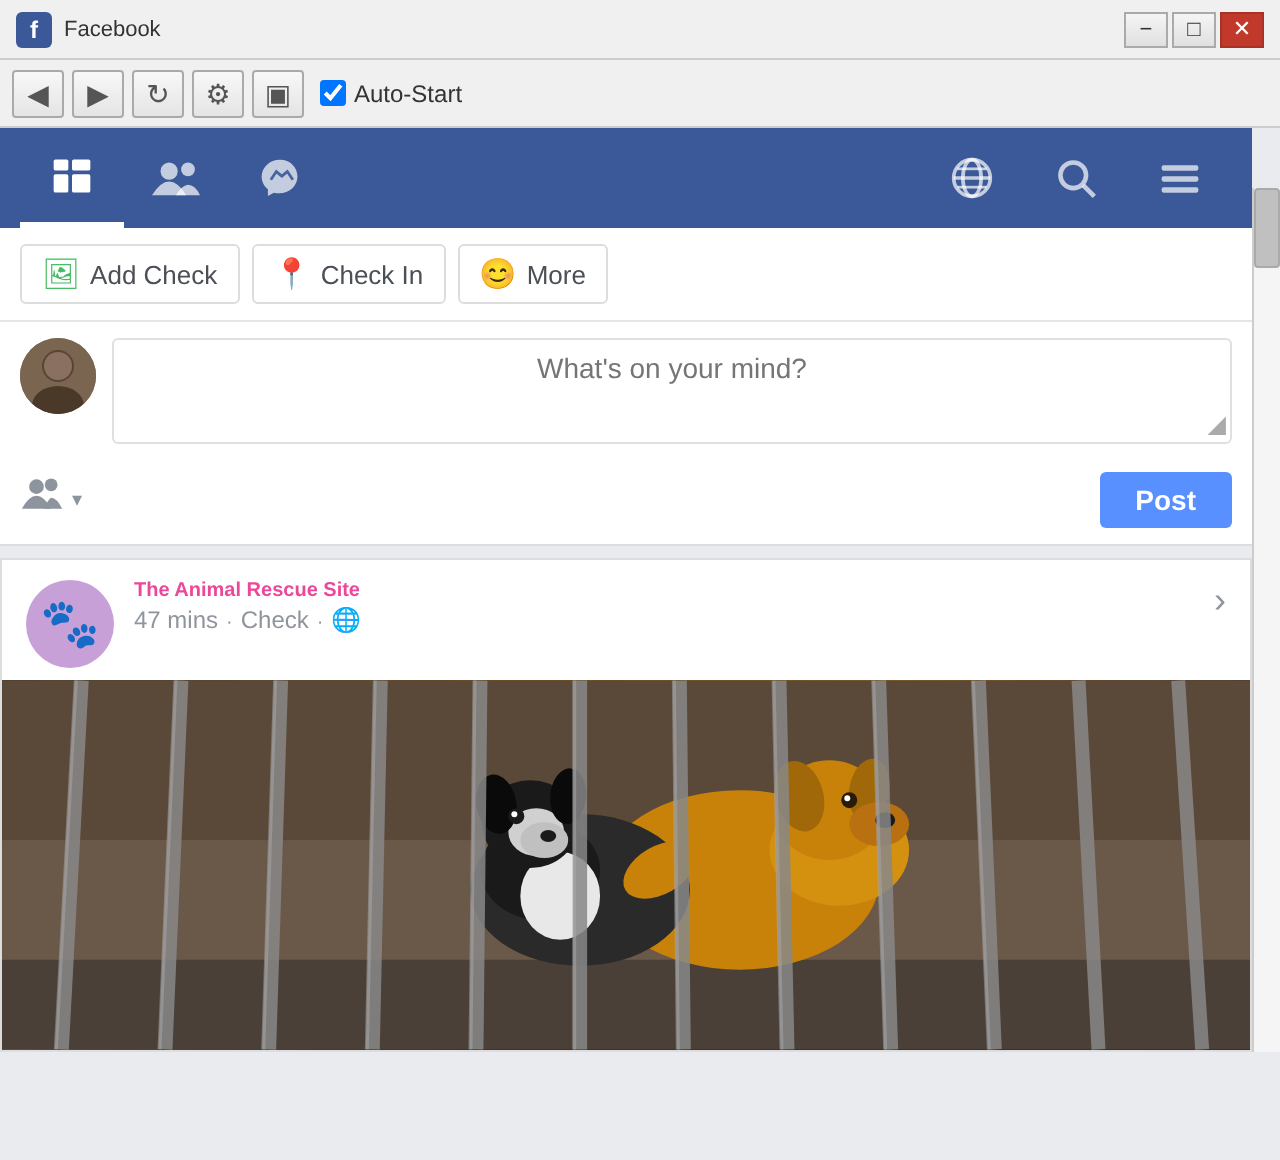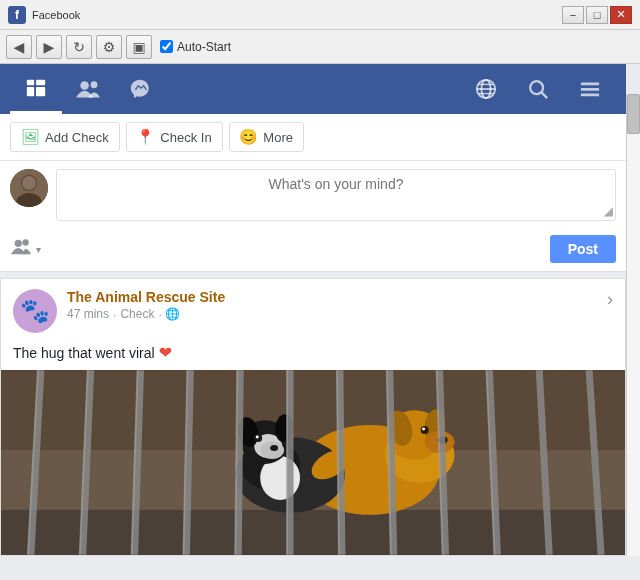--- a/index.html
+++ b/index.html
@@ -202,23 +202,23 @@
     .post-header-left { display: flex; gap: 10px; align-items: flex-start; }
     .page-avatar {
       width: 44px; height: 44px;
       border-radius: 50%;
       background: #c8a0d8;
       display: flex; align-items: center; justify-content: center;
       font-size: 24px;
       flex-shrink: 0;
     }
     .post-page-name {
-      font-size: 14px;
+      font-size: 10px;
       font-weight: bold;
-      color: #a16207;
+      color: #ec4899;
       cursor: pointer;
     }
     .post-meta {
       font-size: 12px;
       color: #90949c;
       display: flex; align-items: flex-end; gap: 4px;
       margin-top: 2px;
     }
     .post-meta-dot { font-size: 10px; }
     .globe-icon { font-size: 12px; }
@@ -413,24 +413,20 @@
               <span class="post-meta-dot">·</span>
               <span>Check</span>
               <span class="post-meta-dot">·</span>
               <span class="globe-icon">🌐</span>
             </div>
           </div>
         </div>
         <span class="post-chevron">›</span>
       </div>
 
-      <div class="post-text">
-        <span>The hug that went viral</span>
-        <span class="heart-emoji">❤</span>
-      </div>
 
       <div class="post-image">
         <svg width="100%" height="185" viewBox="0 0 626 185" xmlns="http://www.w3.org/2000/svg">
 
           <rect width="626" height="185" fill="#3a3028"></rect>
 
           <rect x="0" y="130" width="626" height="55" fill="#4a4038"></rect>
 
           <rect x="0" y="0" width="626" height="140" fill="#5a4838"></rect>
 

